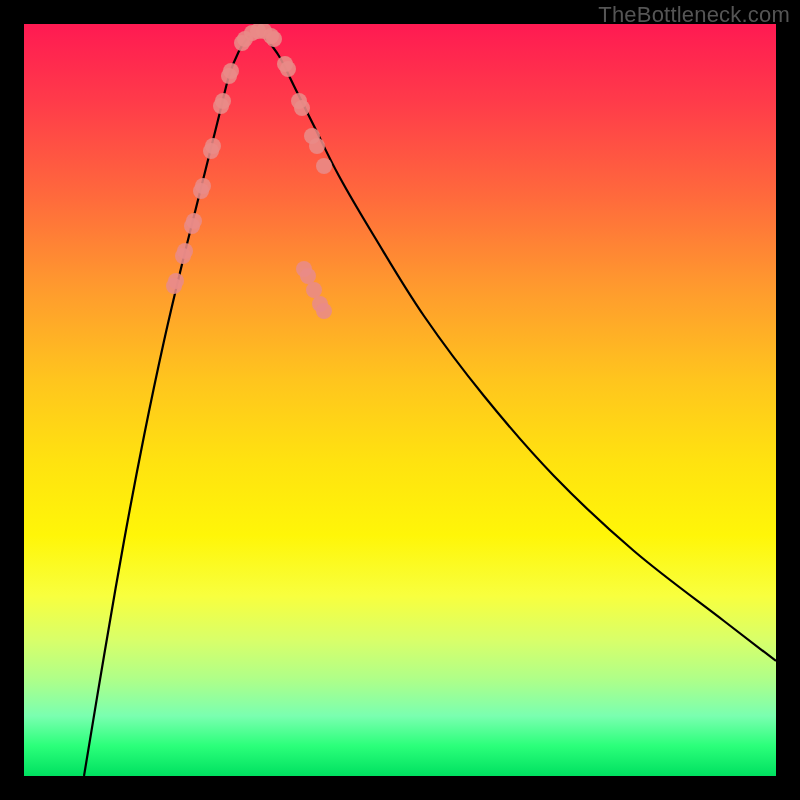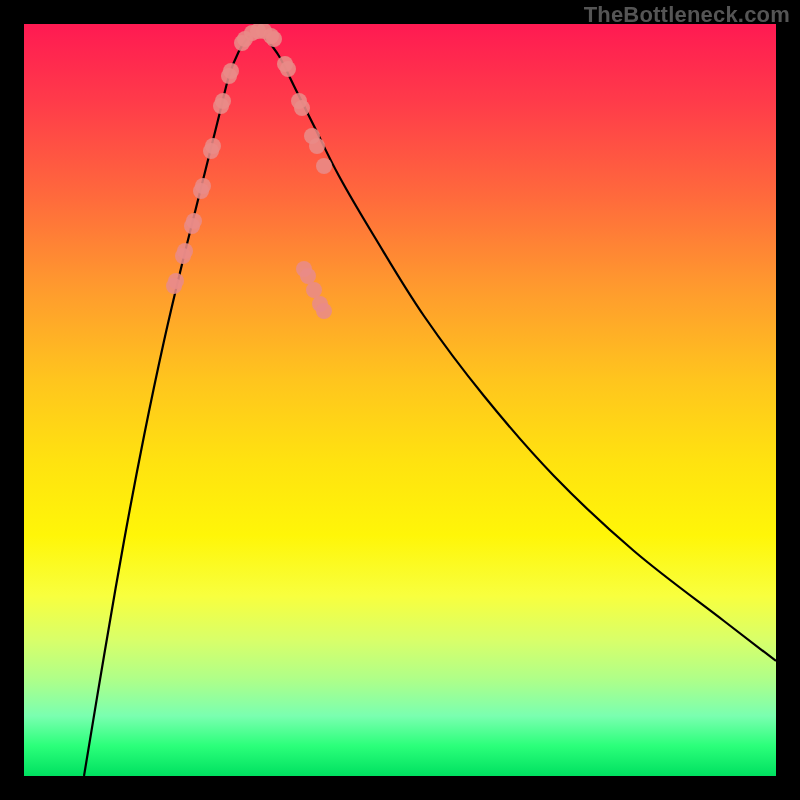--- a/index.html
+++ b/index.html
@@ -46,21 +46,21 @@
       #2bff7a 96%,
       #00e060 100%
     );
   }
   .watermark {
     position: absolute;
     top: 2px;
     right: 10px;
     font-size: 22px;
     color: #555;
-    font-weight: 700;
+    font-weight: 400;
     letter-spacing: 0.2px;
     user-select: none;
   }
   svg.curve {
     position: absolute;
     inset: 0;
     width: 752px;
     height: 752px;
     overflow: visible;
   }

